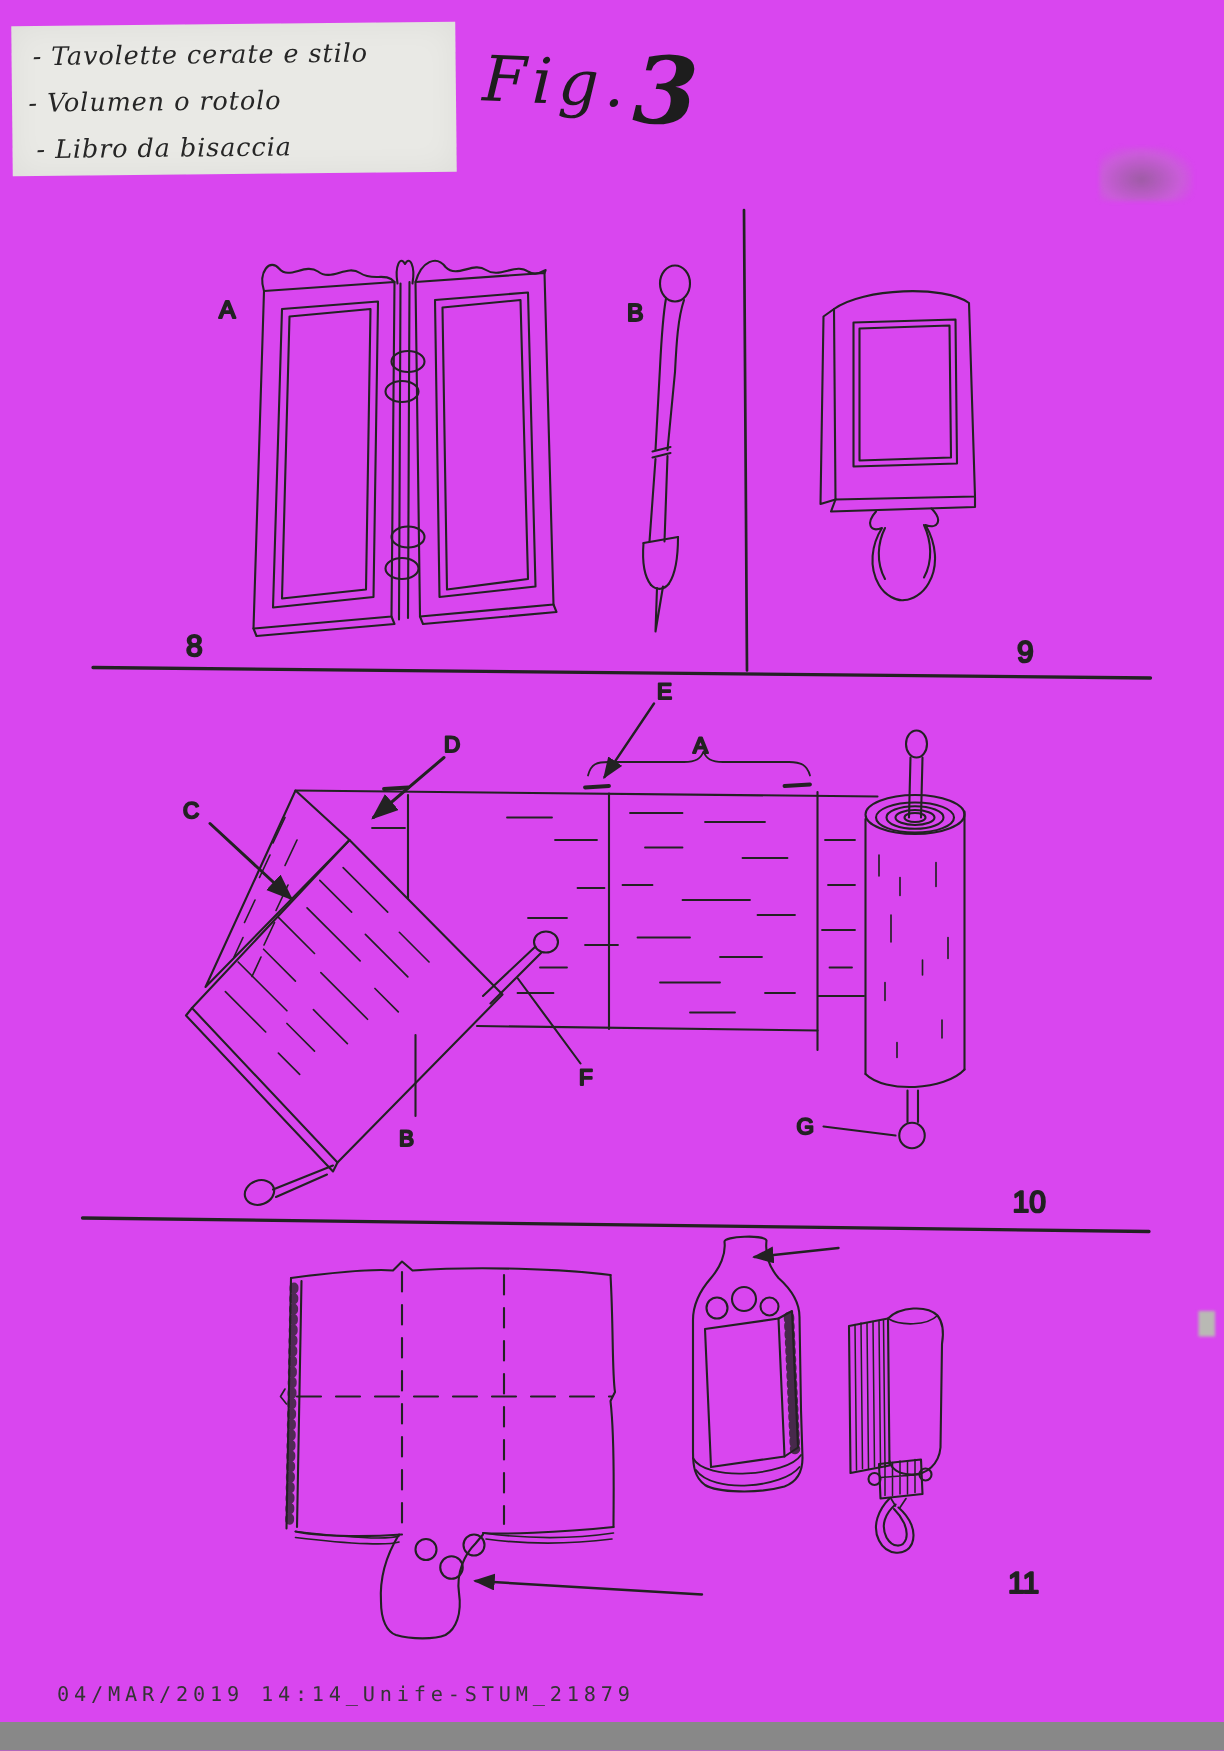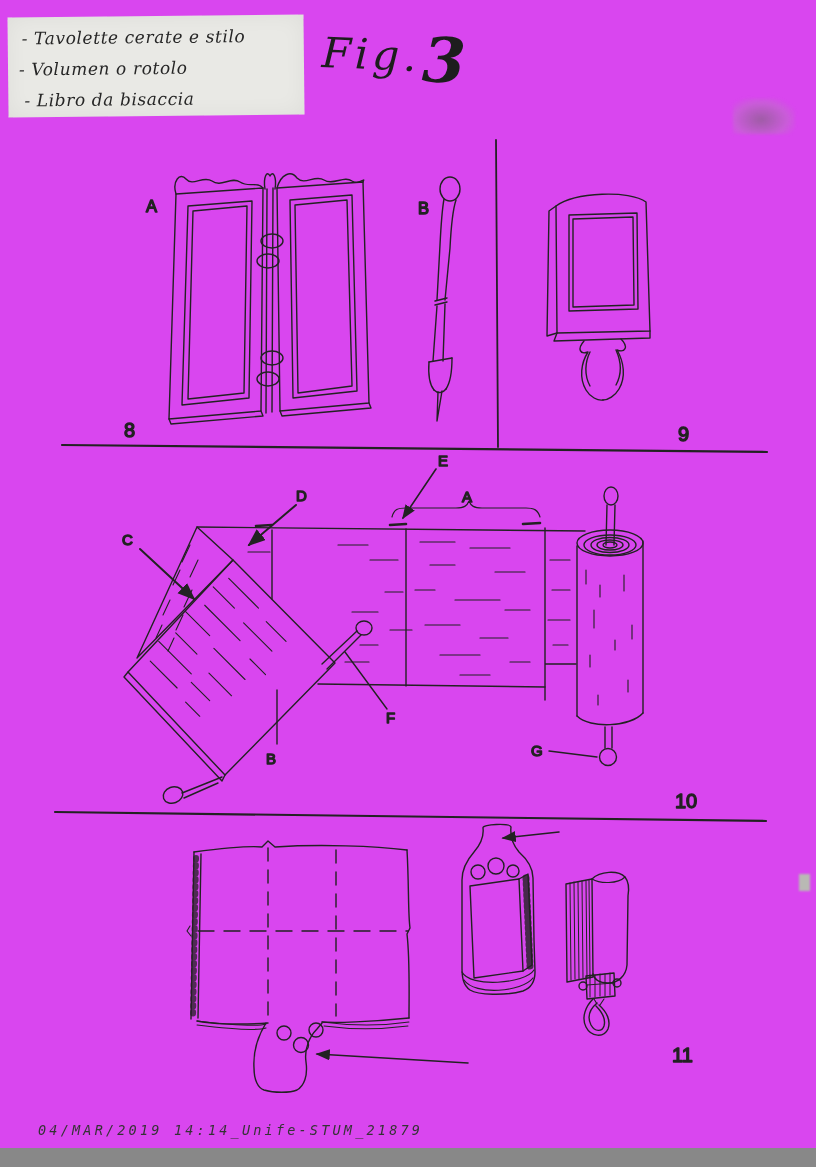--- a/index.html
+++ b/index.html
@@ -37,21 +37,21 @@
     transform:rotate(2.5deg);
     white-space:nowrap;
   }
   .figcap .prefix{font-size:42px;letter-spacing:4px;}
   .figcap .num{font-size:62px;font-weight:bold;position:relative;top:10px;left:2px;}
   
   .timestamp{
     position:absolute;left:38px;top:1122px;
     font-family:"DejaVu Sans Mono", monospace;
     font-size:13.5px;color:#343434;
-    letter-spacing:3.2px;white-space:nowrap;font-style:italic;
+    letter-spacing:3.2px;white-space:nowrap;
   }
   
   .smudge{
     position:absolute;left:733px;top:98px;width:62px;height:36px;
     background:radial-gradient(ellipse at 45% 60%, rgba(110,110,105,.55), rgba(160,160,155,.25) 55%, rgba(200,200,195,0) 80%);
     filter:blur(1.5px);
   }
   .edge-mark{
     position:absolute;left:799px;top:874px;width:11px;height:17px;
     background:#b9b9b4;filter:blur(1px);

